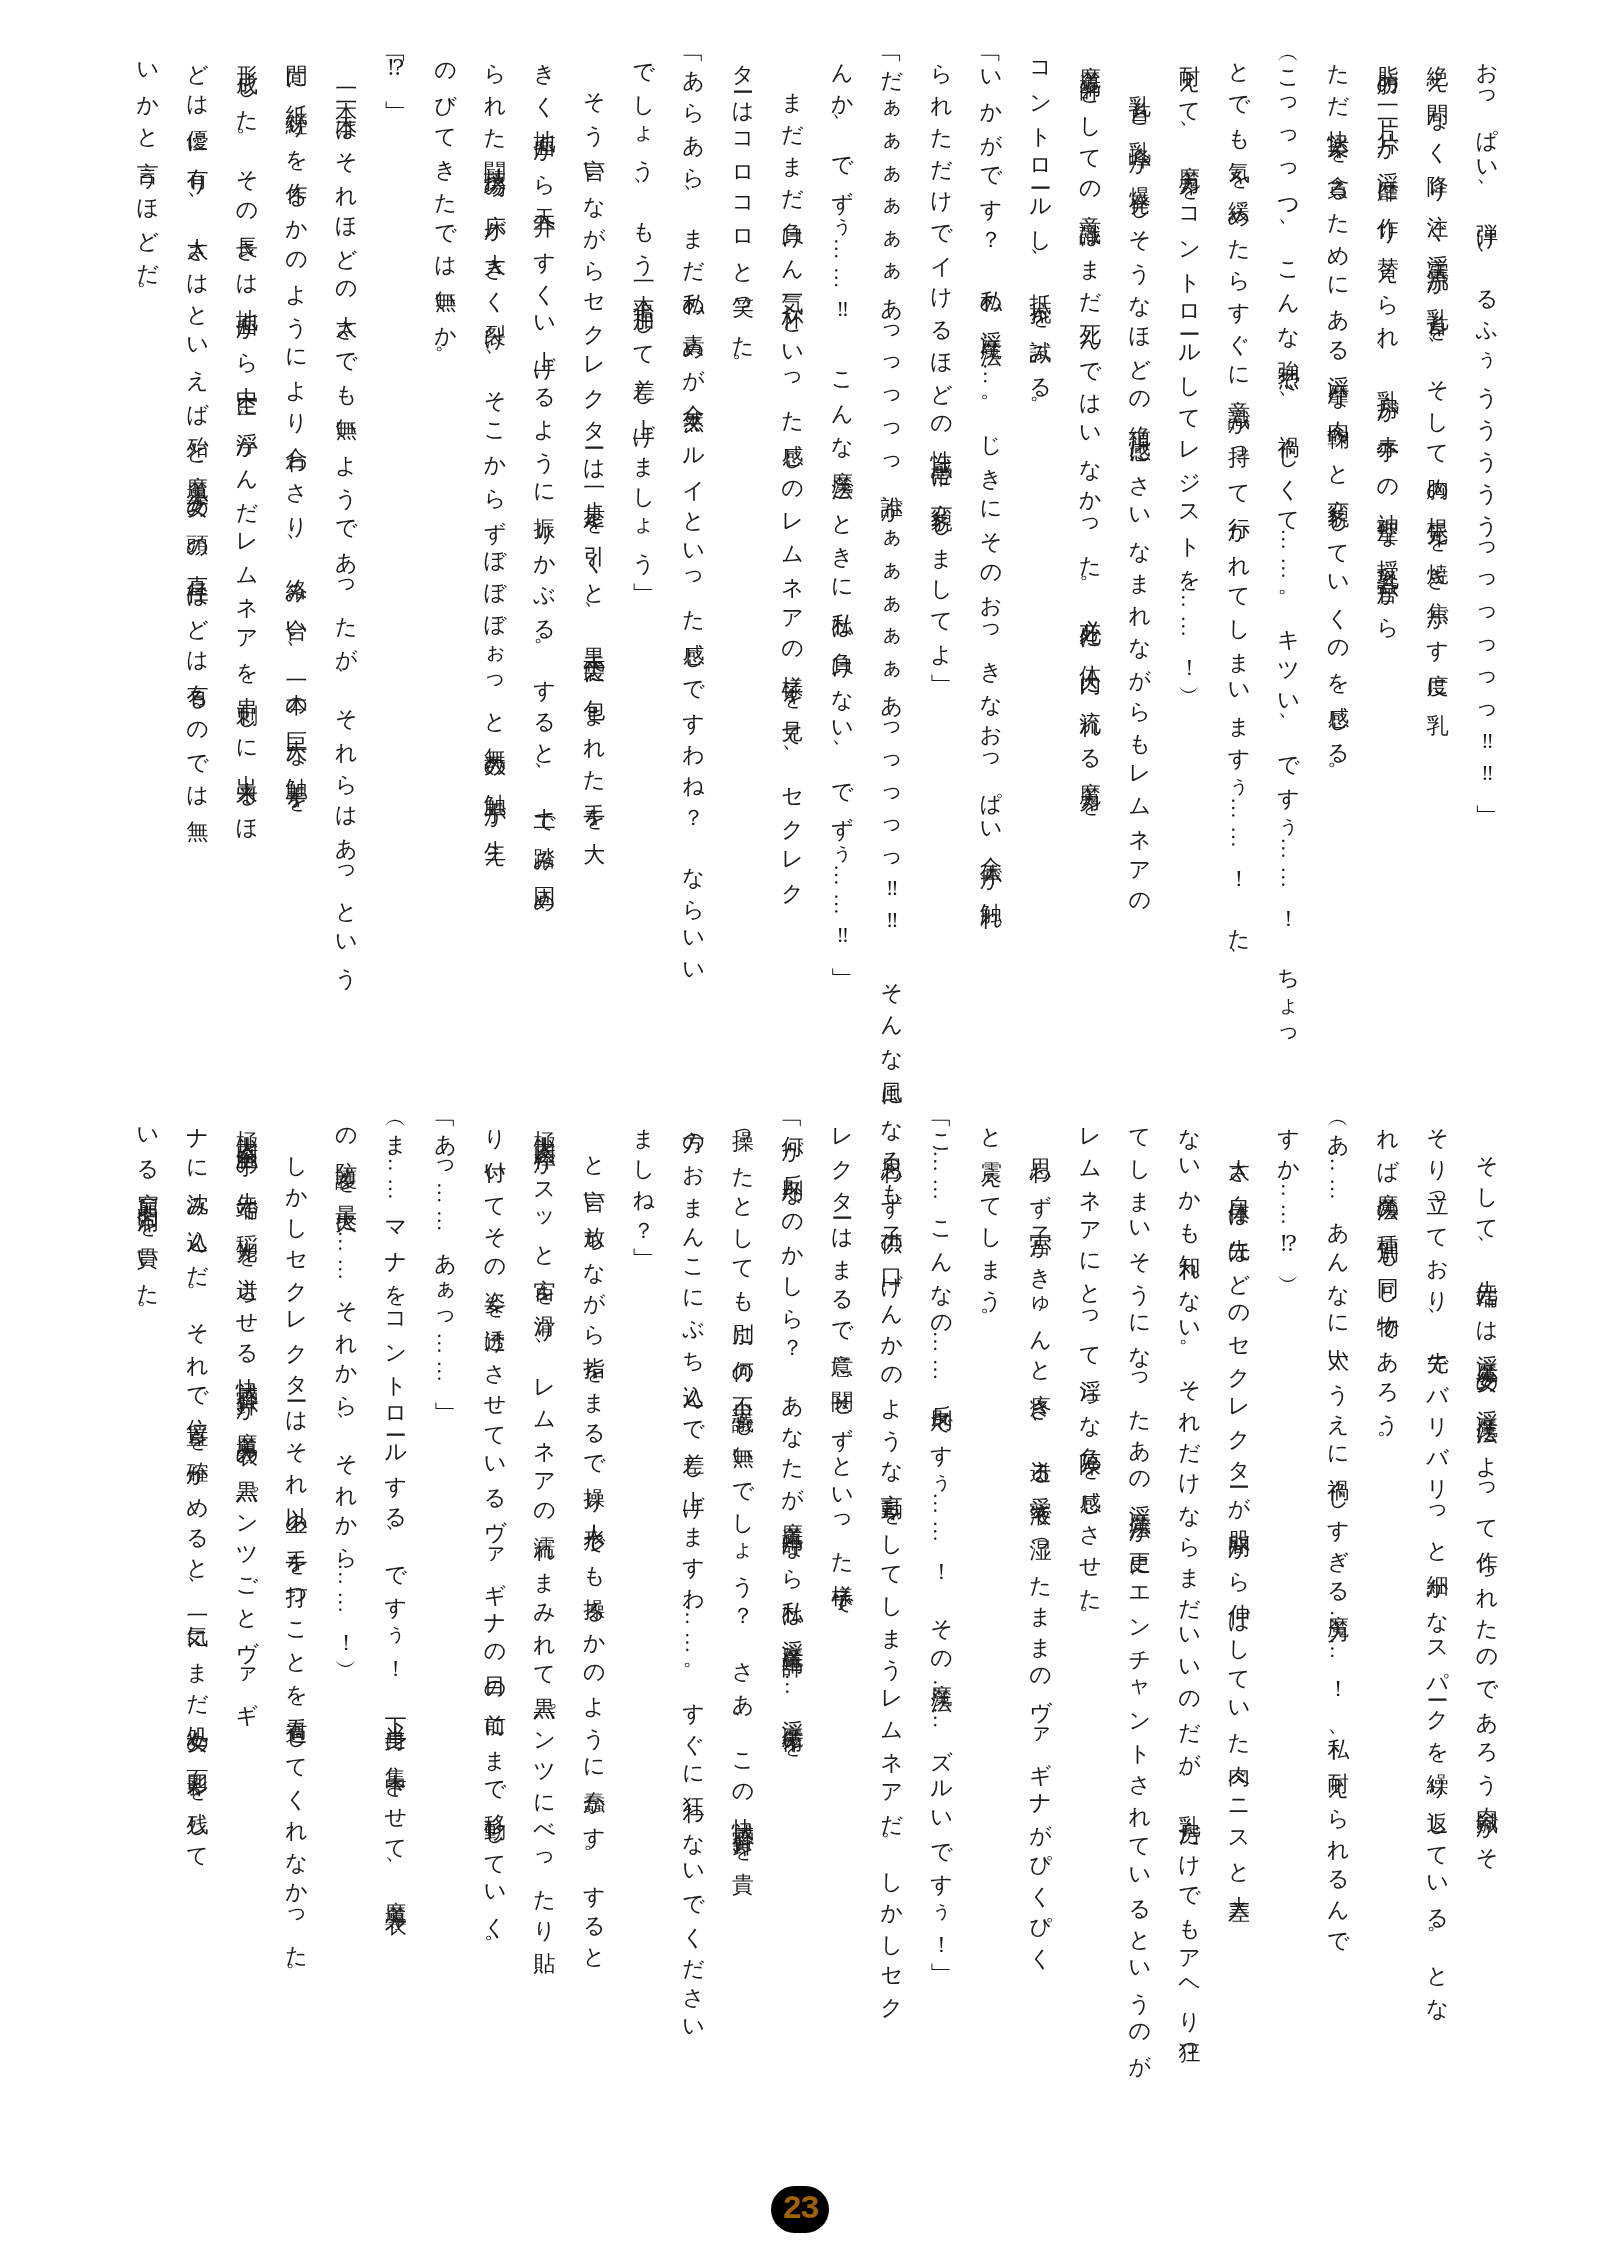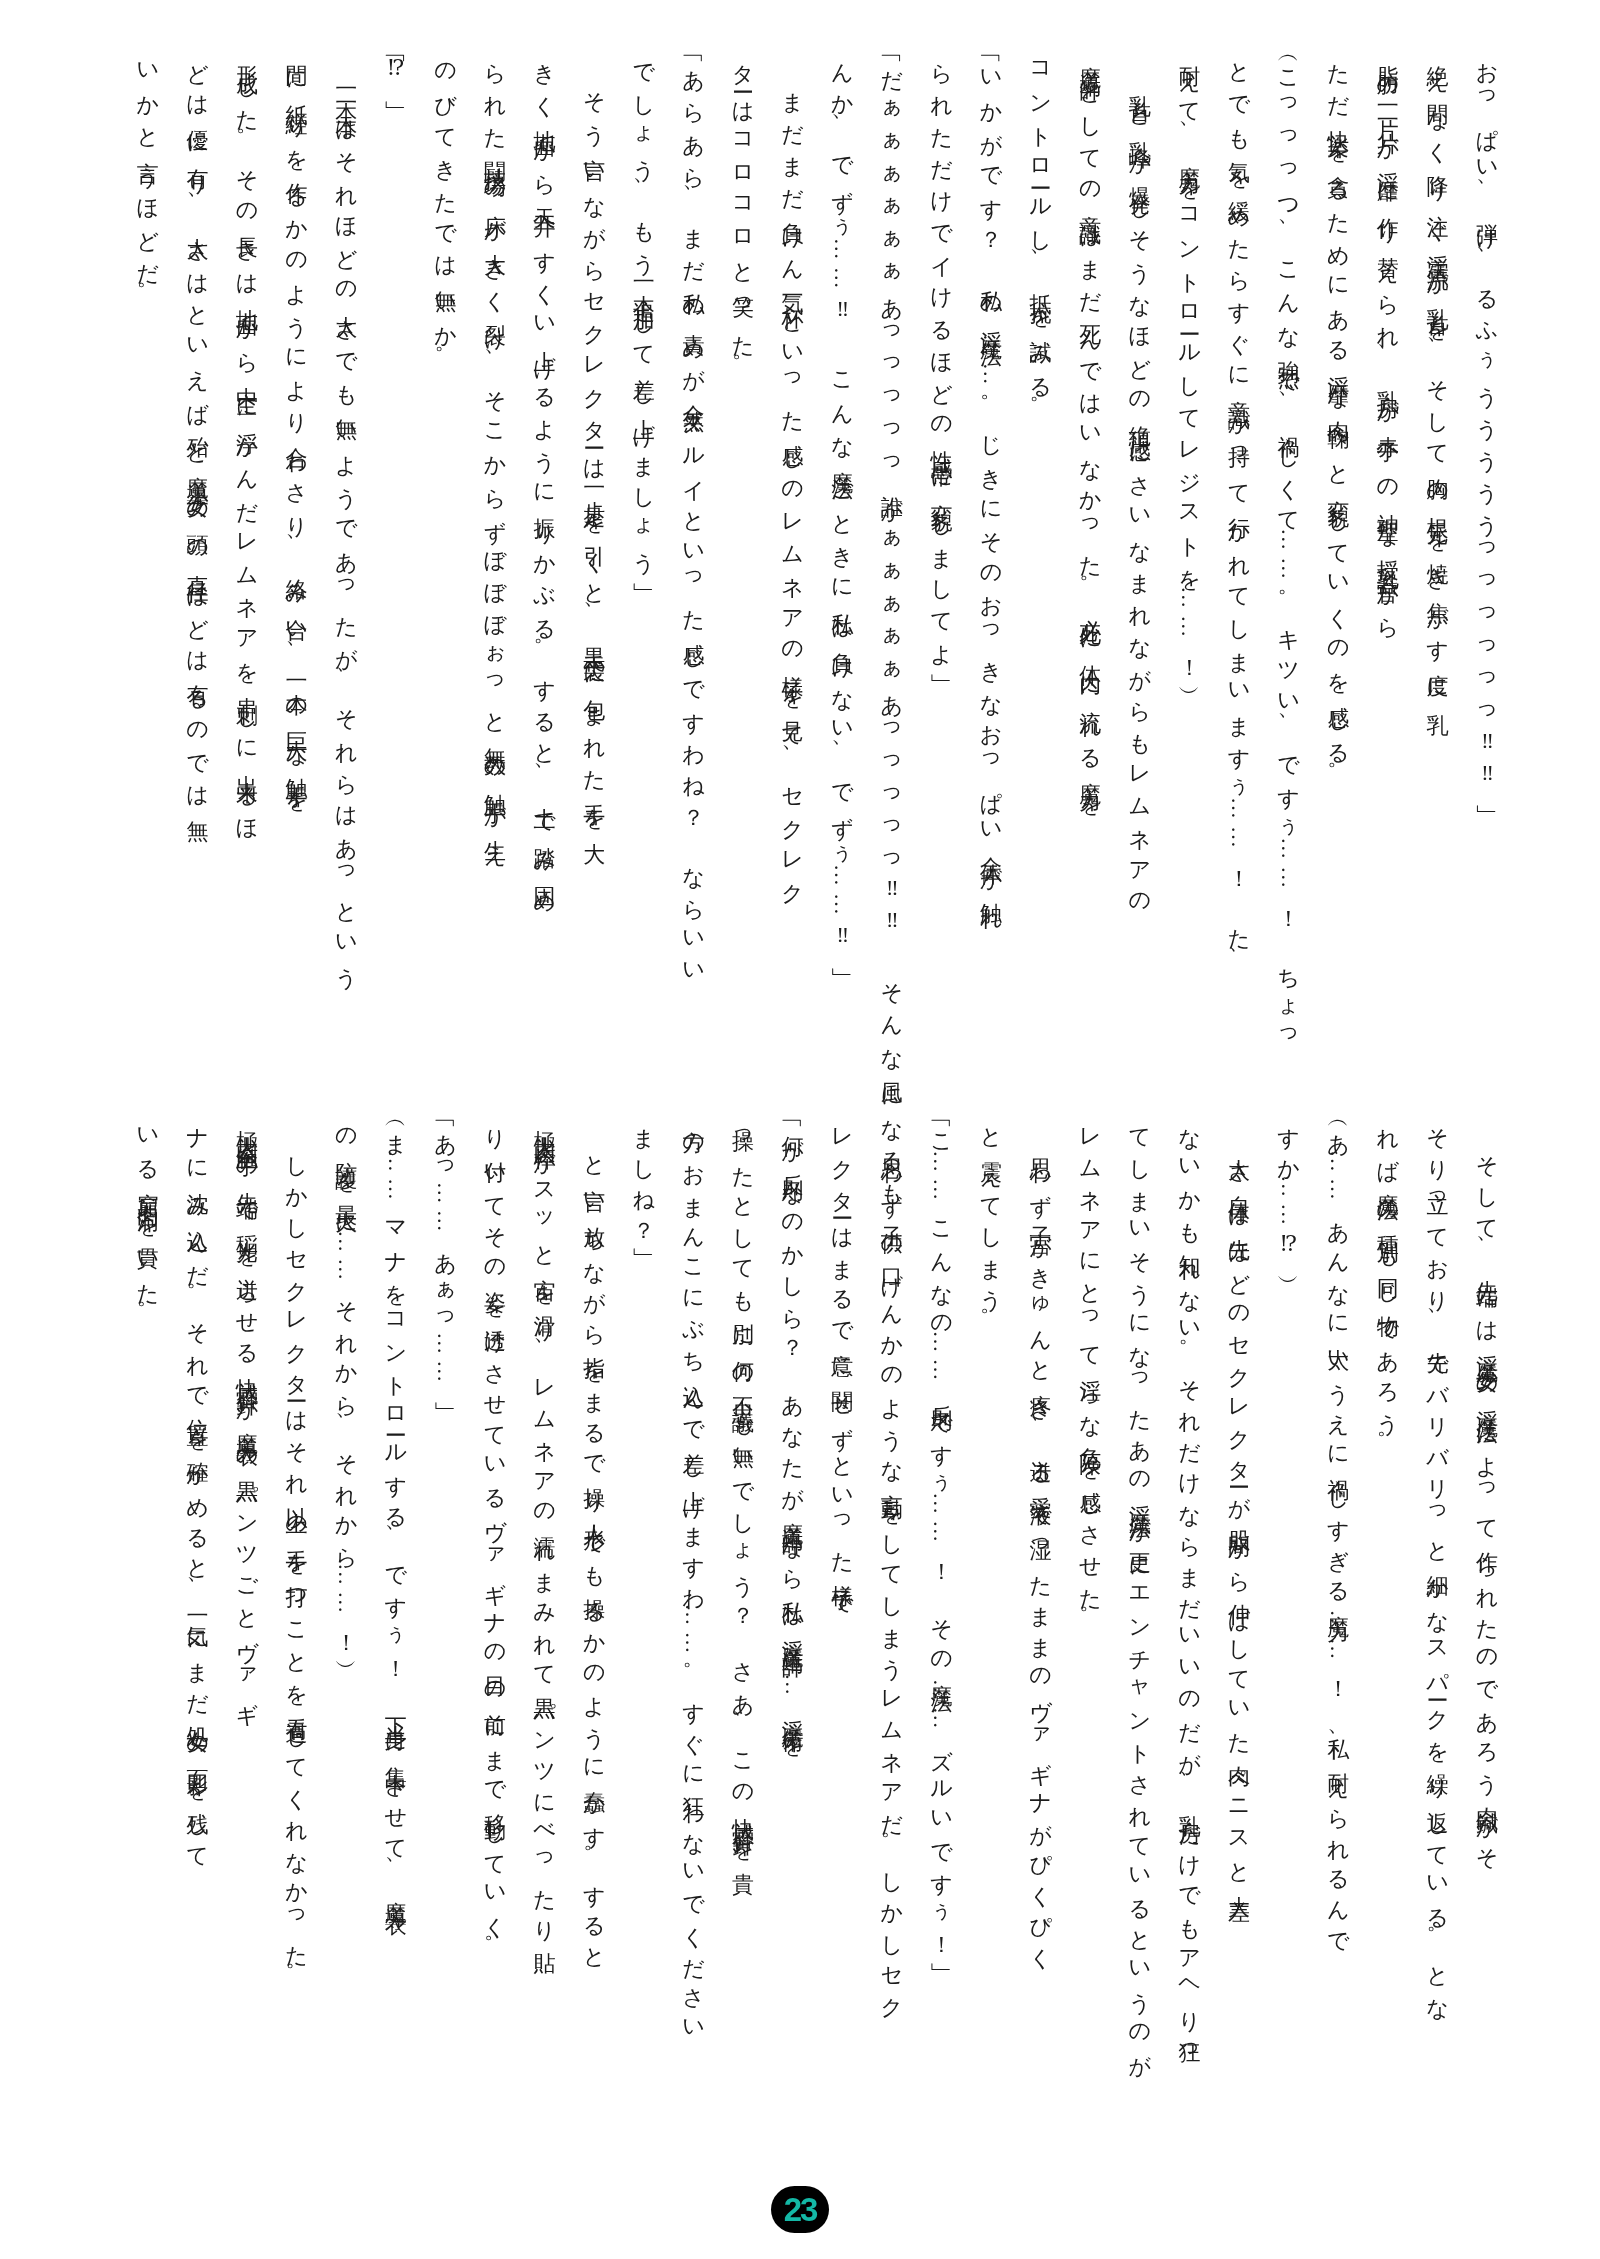--- a/index.html
+++ b/index.html
@@ -28,22 +28,22 @@
   .dan2 .text-column { top:1113px; letter-spacing:6px; }
   .page-number-badge {
     position:absolute;
     left:771px; top:2186px;
     width:58px; height:47px;
     background:#000000;
     border-radius:24px;
     display:flex; align-items:center; justify-content:center;
   }
   .page-number-badge span {
-    color:#14b8a6;
-    font-family:Liberation Sans, sans-serif;
+    color:#a16207;
+    font-family:Liberation Mono, monospace;
     font-size:33px;
     font-weight:bold;
     letter-spacing:-2px;
   }
 </style>
 </head>
 <body>
 
 <div class="page">
   <div class="dan1">

